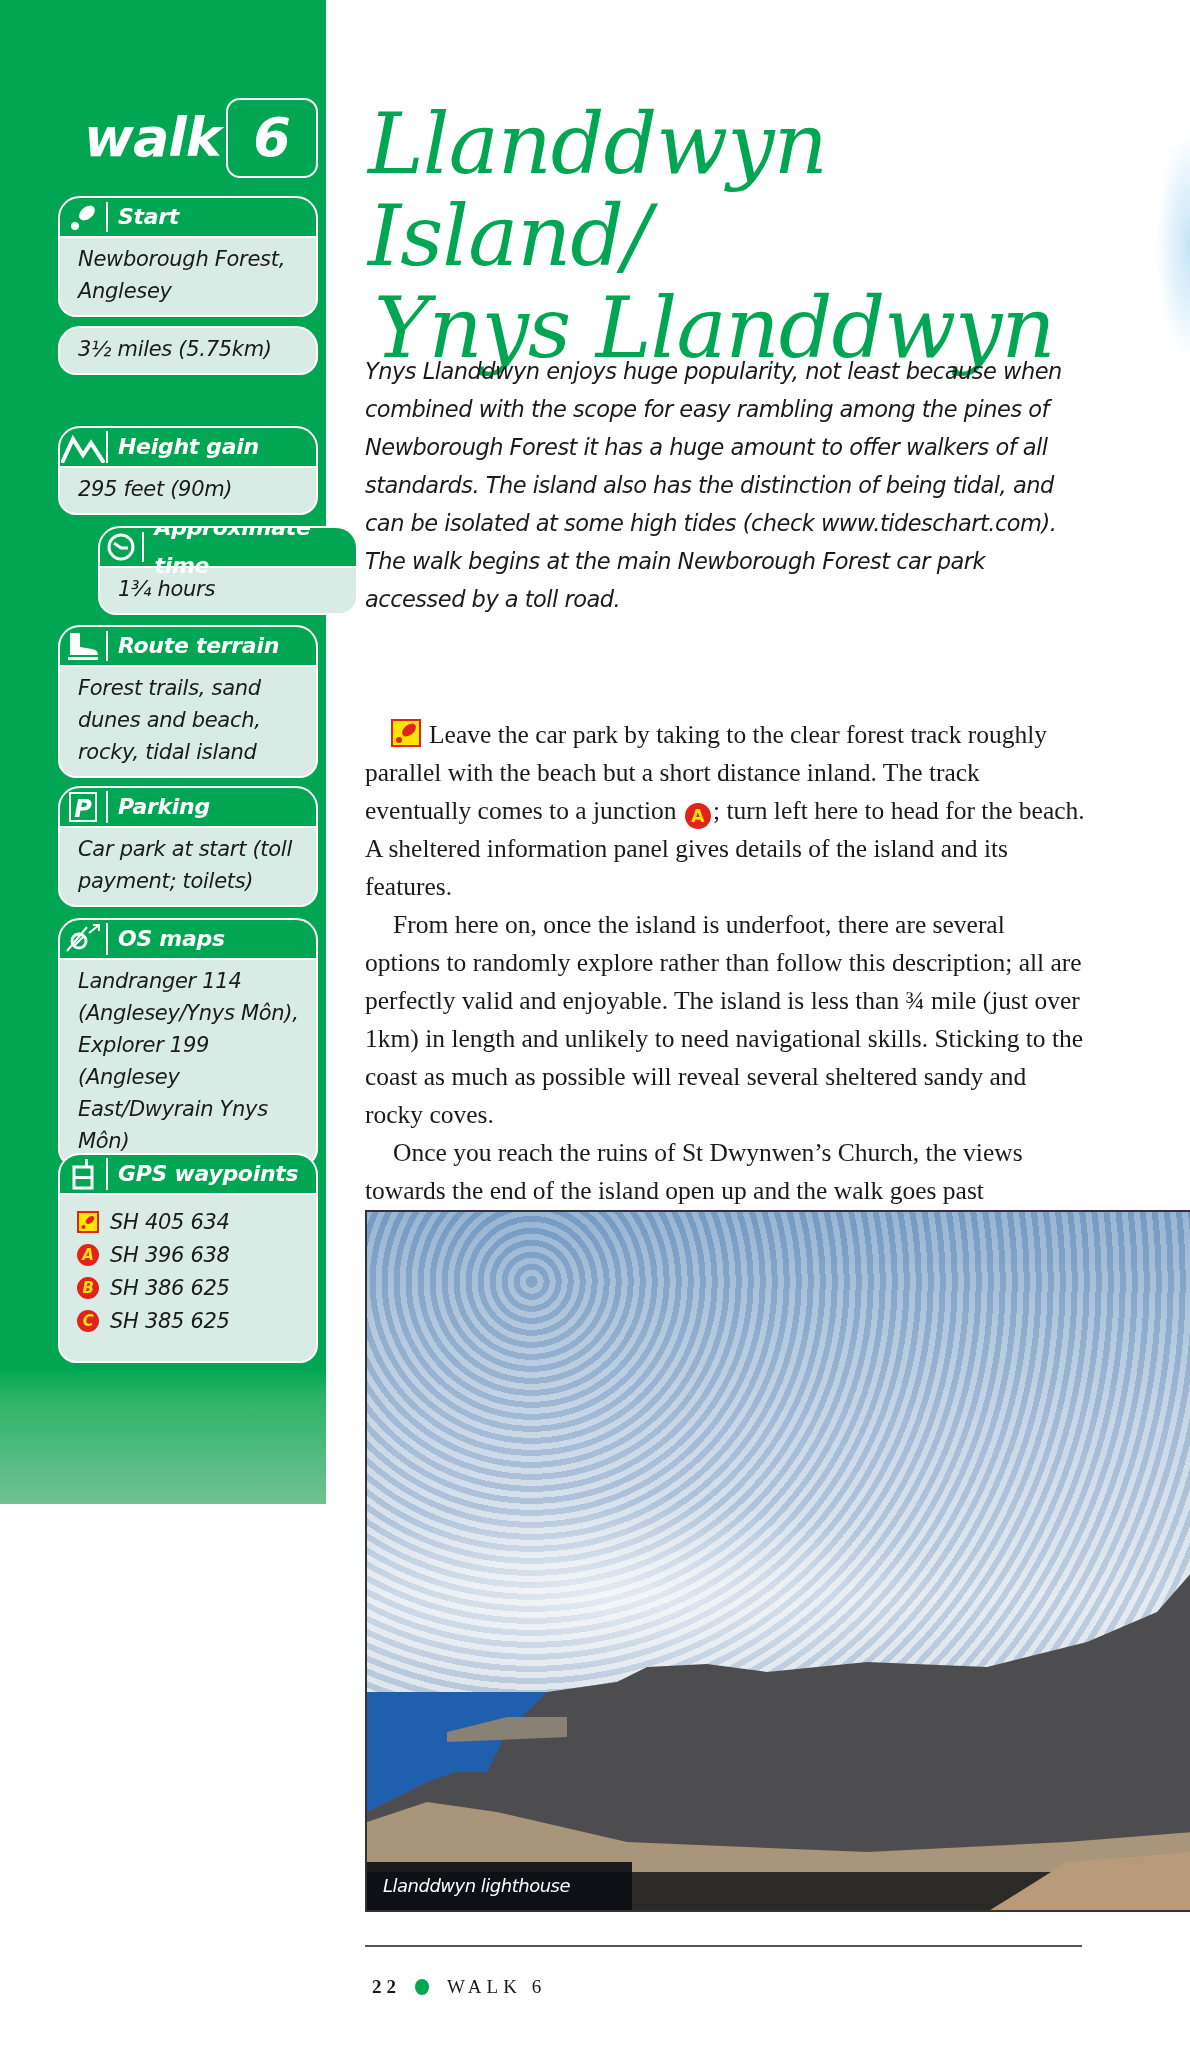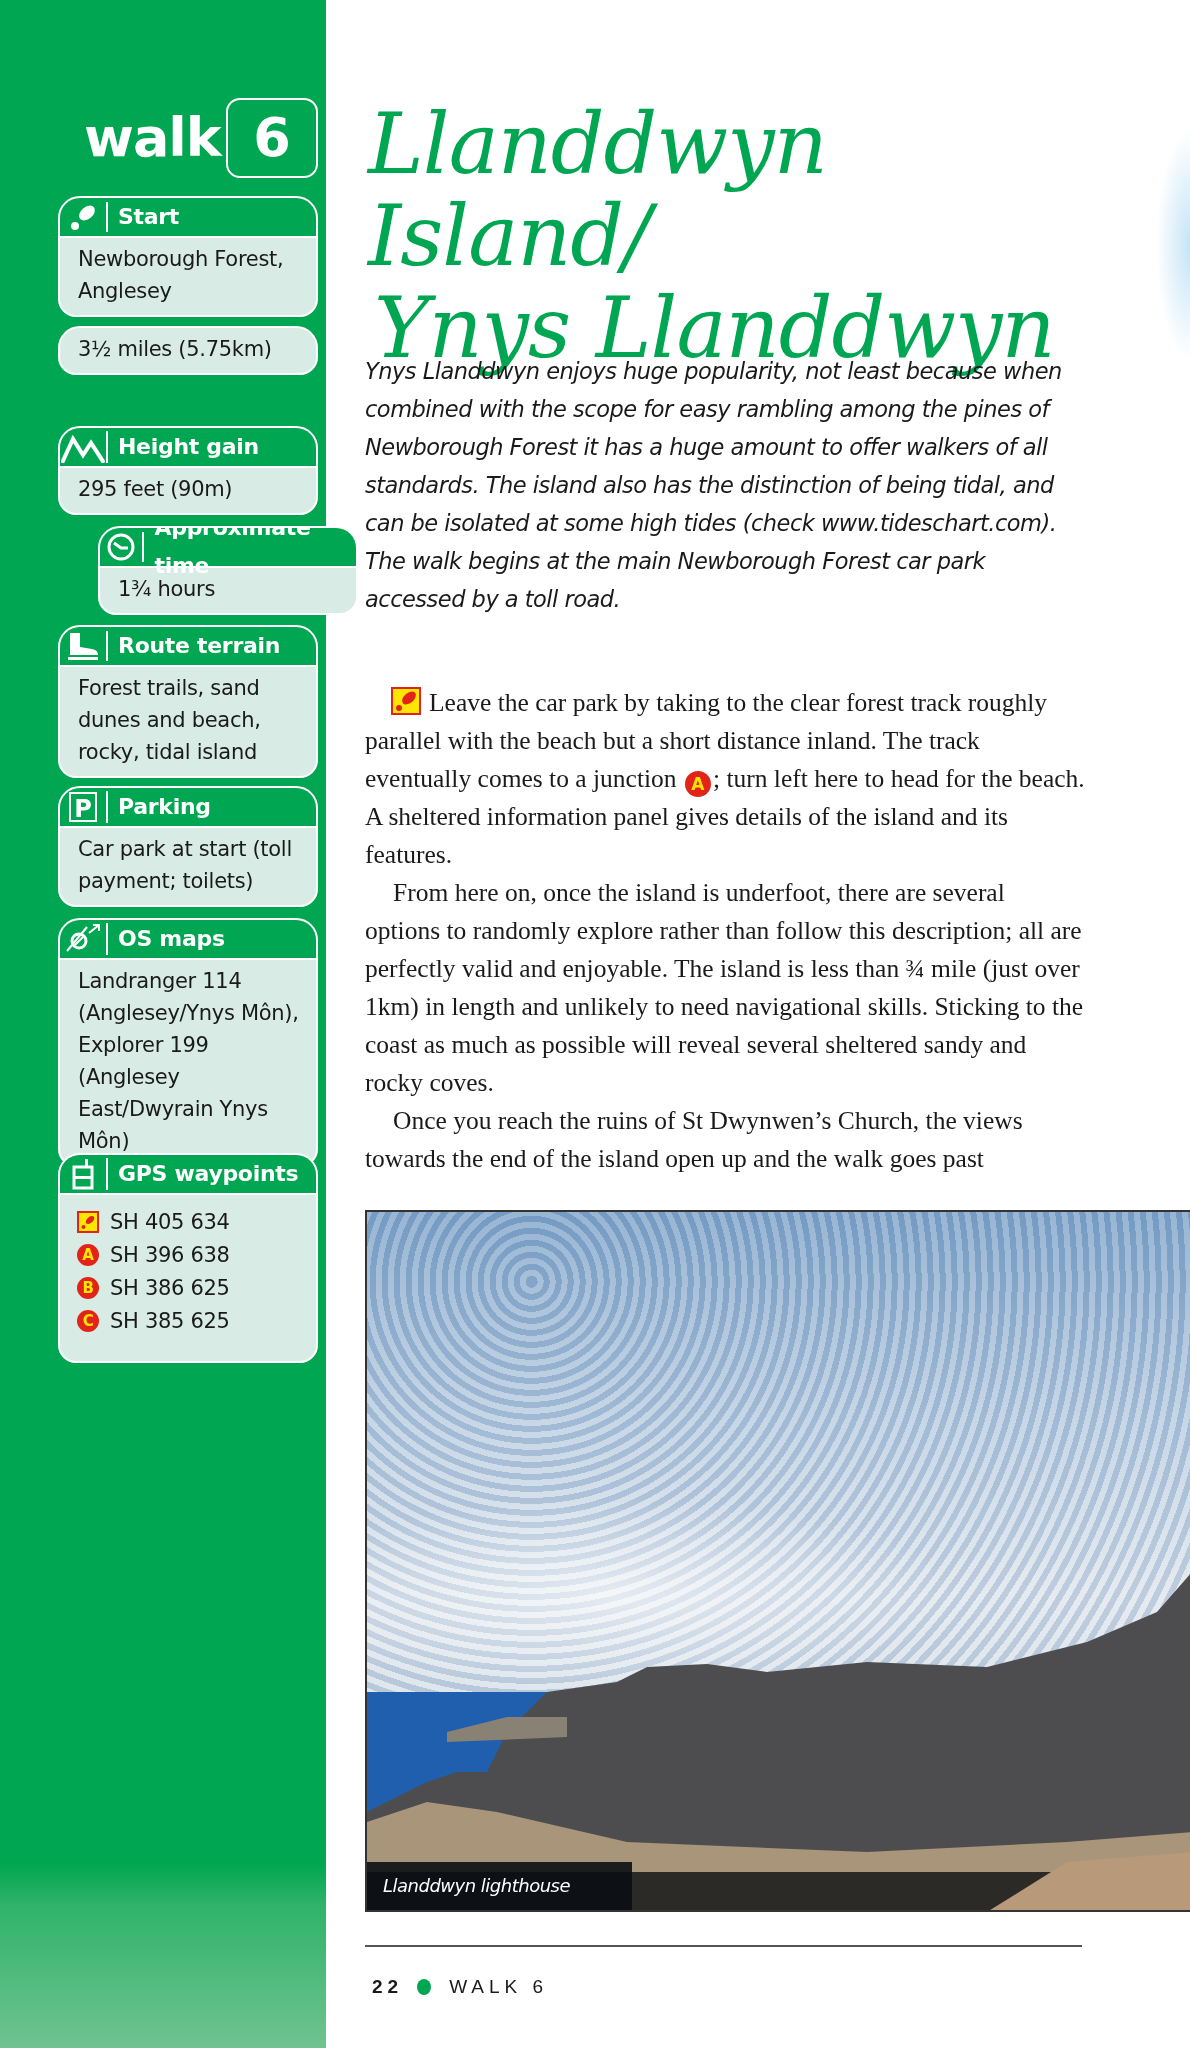--- a/index.html
+++ b/index.html
@@ -3,22 +3,23 @@
   <meta charset="utf-8">
   <style>
     html, body { margin: 0; padding: 0; }
     body {
       width: 1190px; height: 2048px; position: relative; overflow: hidden;
       background: #ffffff;
       font-family: "DejaVu Sans", sans-serif;
     }
     
     .sidebar {
-      position: absolute; left: 0; top: 0; width: 326px; height: 2048px;
+      position: absolute; left: 0; top: 0; width: 326px; height: 1504px;
       background: linear-gradient(to bottom, #00a651 0%, #00a651 91%, #2fb36a 93%, #70c390 100%);
+      font-style: italic;
     }
     .walk-head {
       position: absolute; left: 84px; top: 98px; height: 84px; width: 236px;
     }
     .walk-word {
       position: absolute; left: 0; top: 8px;
       font-family: "DejaVu Sans", sans-serif; font-weight: bold;
       font-size: 54px; color: #ffffff; letter-spacing: -1px;
     }
     .walk-num {
@@ -65,21 +66,21 @@
       position: absolute; left: 368px; top: 98px; width: 720px;
       font-family: "DejaVu Serif", serif; font-style: italic;
       font-size: 84px; line-height: 92px; color: #00a651; letter-spacing: -1px;
     }
     .intro {
       position: absolute; left: 365px; top: 352px; width: 720px;
       font-family: "DejaVu Sans", sans-serif; font-style: italic;
       font-size: 22.5px; line-height: 38px; color: #1a1a1a; letter-spacing: -0.5px;
     }
     .body-text {
-      position: absolute; left: 365px; top: 684px; width: 720px;
+      position: absolute; left: 365px; top: 716px; width: 720px;
       font-family: "Liberation Serif", serif; font-size: 25.5px; line-height: 38px; color: #1a1a1a;
     }
     .body-text p { margin: 0; text-indent: 28px; }
     .body-text p.first { text-indent: 26px; }
     .inline-start {
       display: inline-block; width: 30px; height: 28px; background: #ffe600;
       border: 2px solid #e2231a; box-sizing: border-box; vertical-align: -4px; margin-right: 8px;
       position: relative;
     }
     .inline-circle {
@@ -101,21 +102,21 @@
       position: absolute; left: 0; bottom: 0; height: 48px; width: 265px;
       background: rgba(10,14,20,0.9);
       color: #ffffff; font-family: "DejaVu Sans", sans-serif; font-style: italic;
       font-size: 18px; line-height: 48px; padding-left: 16px; box-sizing: border-box; letter-spacing: -0.5px;
     }
     .footer-rule {
       position: absolute; left: 365px; top: 1945px; width: 717px; height: 2px; background: #555;
     }
     .footer {
       position: absolute; left: 372px; top: 1976px; display: flex; align-items: center;
-      font-family: Liberation Sans, sans-serif; font-size: 19px; color: #1a1a1a; letter-spacing: 5px;
+      font-family: Liberation Serif, serif; font-size: 19px; color: #1a1a1a; letter-spacing: 5px;
     }
     .footer .pg { font-weight: bold; }
     .footer .dot { width: 14px; height: 16px; border-radius: 50%; background: #00a651; margin: 0 18px 0 14px; }
     .edge-glow {
       position: absolute; left: 1130px; top: 80px; width: 60px; height: 330px;
       background: radial-gradient(ellipse 80% 50% at 100% 50%, rgba(190,225,245,0.9), rgba(255,255,255,0) 70%);
     }
   </style>
 </head>
 <body>

